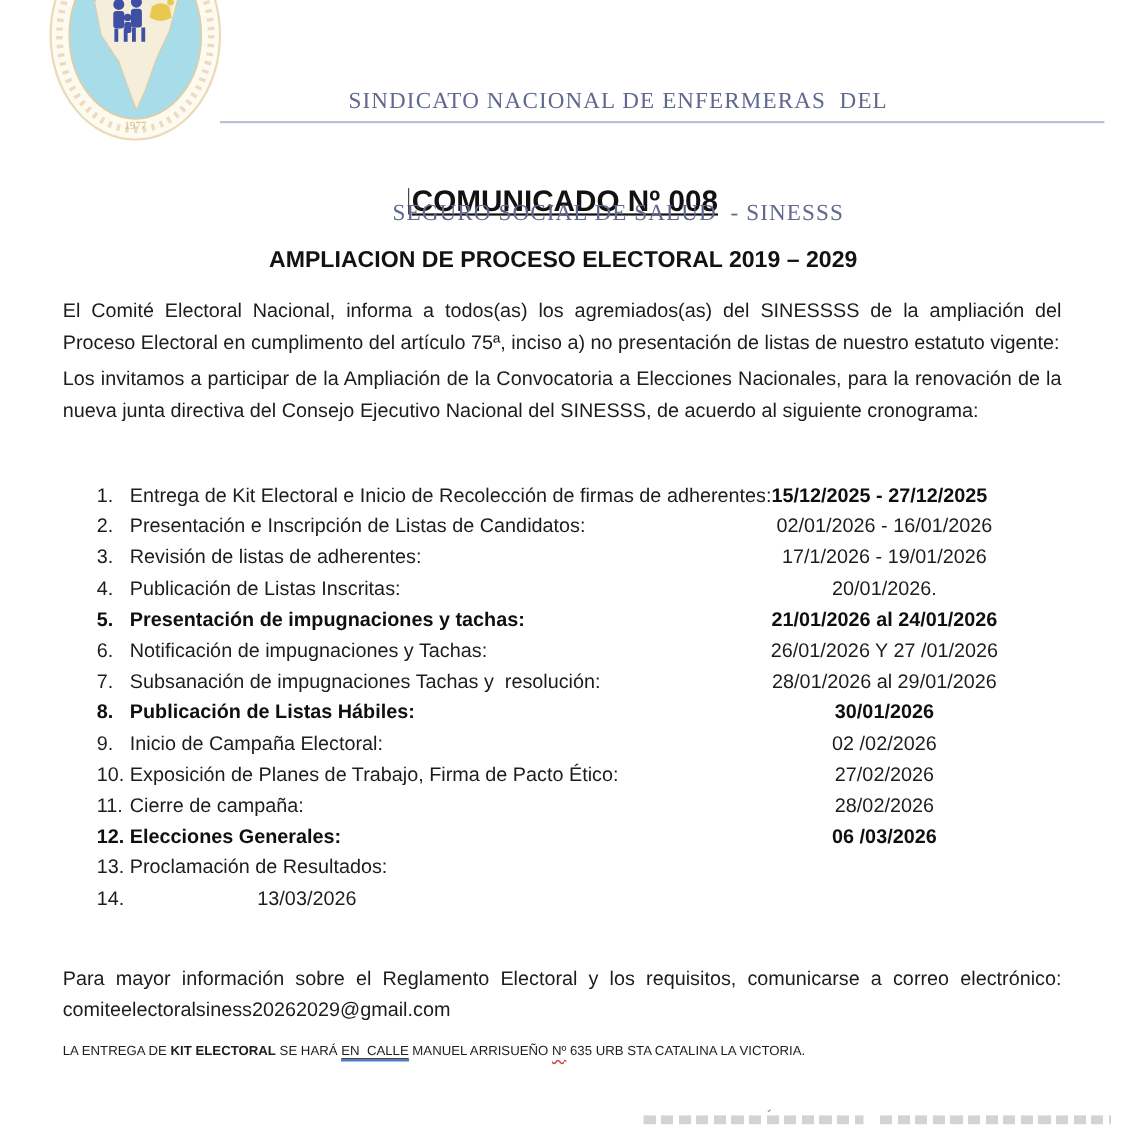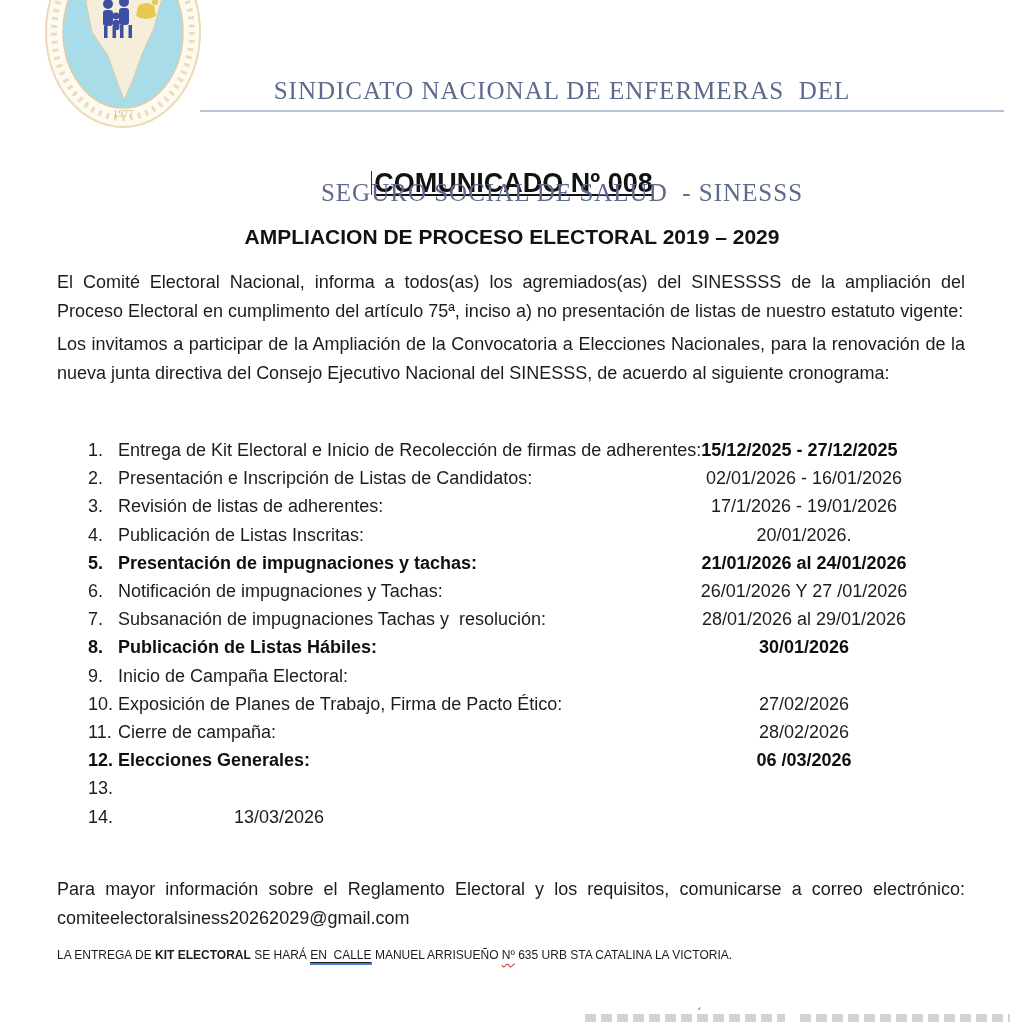--- a/index.html
+++ b/index.html
@@ -14,21 +14,21 @@
   }
 
   
   .header { position:relative; height:112px; }
   .logo-wrap { position:absolute; left:42px; top:-64px; width:162px; height:192px; }
   .org-text {
     position:absolute; left:230px; right:130px; top:6px;
     text-align:center;
     font-family:"Liberation Serif", serif;
     color:#5e6a8d;
-    font-size:25px; line-height:34px;
+    font-size:21px; line-height:34px;
     letter-spacing:1px;
     white-space:pre-wrap;
   }
   .divider {
     position:absolute; left:200px; right:20px; top:110px;
     border-top:2px solid #b6c3d4;
   }
 
   
   .title {
@@ -182,38 +182,40 @@
         <span class="s-date">28/01/2026 al 29/01/2026</span>
       </div>
       <div class="s-row bold">
         <span class="s-num">8.</span>
         <span class="s-label">Publicación de Listas Hábiles:</span>
         <span class="s-date">30/01/2026</span>
       </div>
       <div class="s-row">
         <span class="s-num">9.</span>
         <span class="s-label">Inicio de Campaña Electoral:</span>
+        <span class="s-date">02 /02/2026</span>
       </div>
       <div class="s-row">
         <span class="s-num">10.</span>
         <span class="s-label">Exposición de Planes de Trabajo, Firma de Pacto Ético:</span>
         <span class="s-date">27/02/2026</span>
       </div>
       <div class="s-row">
         <span class="s-num">11.</span>
         <span class="s-label">Cierre de campaña:</span>
         <span class="s-date">28/02/2026</span>
       </div>
       <div class="s-row bold">
         <span class="s-num">12.</span>
         <span class="s-label">Elecciones Generales:</span>
         <span class="s-date">06 /03/2026</span>
       </div>
       <div class="s-row">
         <span class="s-num">13.</span>
+        <span class="s-label">Proclamación de Resultados:</span>
       </div>
       <div class="s-row">
         <span class="s-num">14.</span>
         <span class="s-date">13/03/2026</span>
       </div>
 
     </div>
 
     <p class="footer1"><span class="seg">Para mayor información sobre el Reglamento Electoral y los requisitos, comunicarse a correo electrónico: </span><span class="seg">comiteelectoralsiness20262029@gmail.com</span></p>
 

